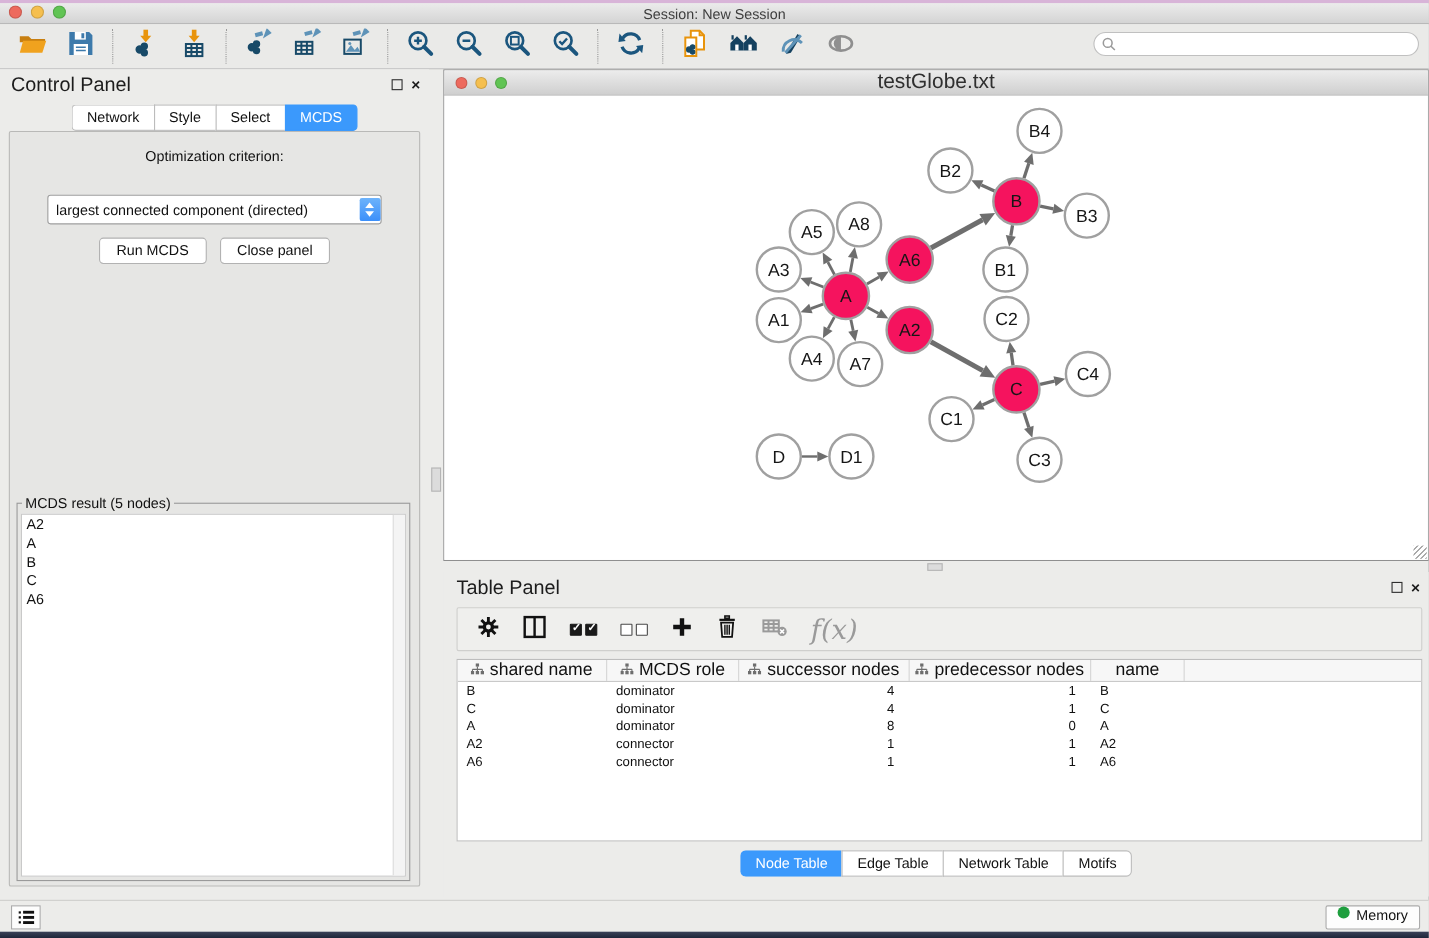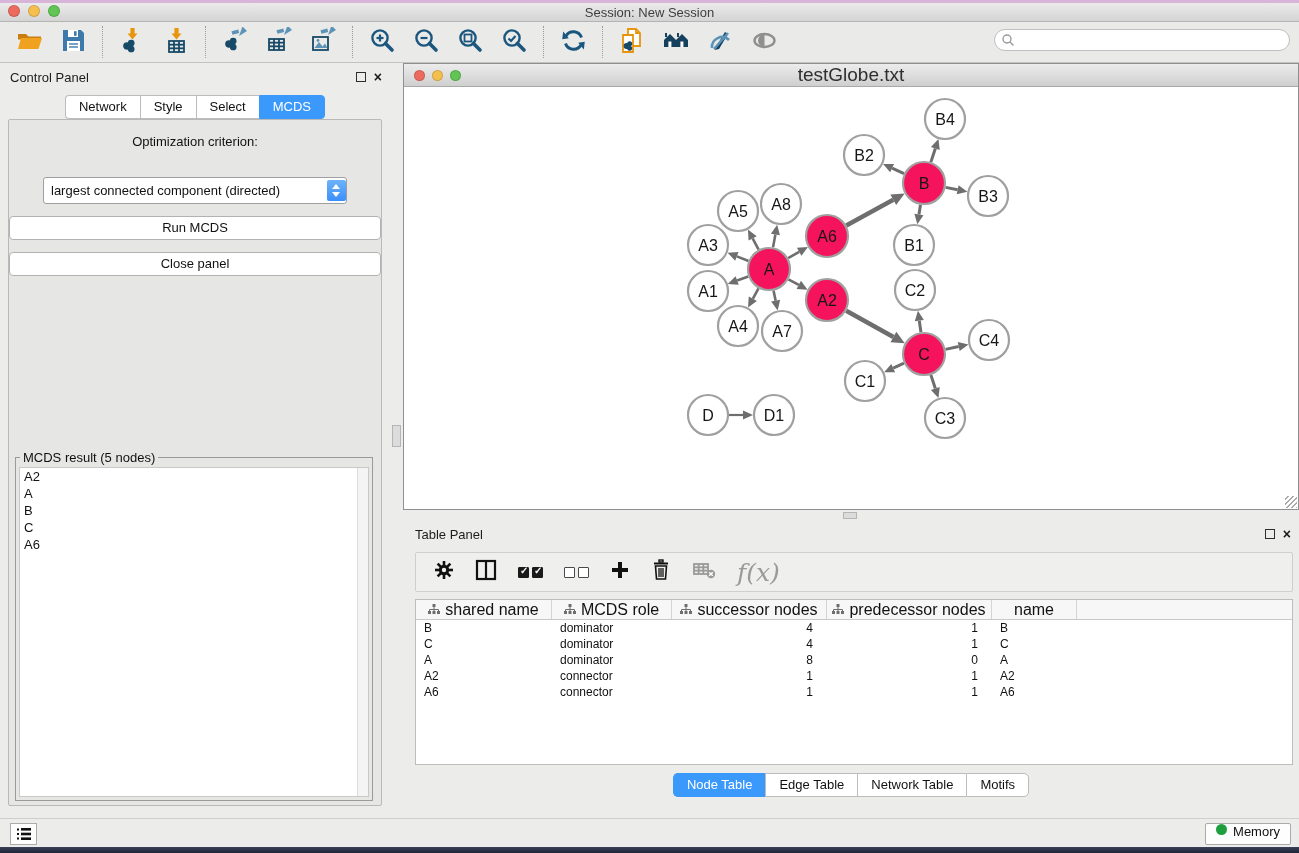--- a/index.html
+++ b/index.html
@@ -25,21 +25,21 @@
   .tb-btn { width:32px; height:32px; display:flex; align-items:center; justify-content:center; cursor:default; }
   .tb-btn svg { width:27px; height:27px; }
   .search-wrap { position:absolute; right:9px; top:7px; }
   .search-input { width:296px; height:22px; border:1px solid #c0c0c0; border-radius:11px;
     background:#fff; padding:0 8px 0 24px; font-size:12px; color:#333; outline:none; }
   .search-glyph { position:absolute; left:7px; top:4px; }
 
   
   .control-panel { position:absolute; left:0; top:63px; width:390px; height:755px; background:#ececea; }
   .panel-titlerow { display:flex; align-items:center; height:26px; padding:2px 8px 0 10px; }
-  .panel-titlerow .ptitle { font-size:13px; color:#1c1c1c; flex:1; }
+  .panel-titlerow .ptitle { font-size:18px; color:#1c1c1c; flex:1; }
   .win-ctl { display:flex; gap:8px; align-items:center; }
   .float-box { width:10px; height:10px; border:1.5px solid #2e2e2e; background:transparent; }
   .close-x { font-size:14px; font-weight:bold; color:#1a1a1a; line-height:10px; }
 
   .cp-tabs { display:flex; justify-content:center; margin-top:6px; }
   .cp-tab { font-size:13px; padding:3px 13px 4px; background:#fff; border:1px solid #bcbcbc;
     border-right:none; color:#111; }
   .cp-tab:first-child { border-radius:4px 0 0 4px; }
   .cp-tab:last-child { border-radius:0 4px 4px 0; border-right:1px solid #bcbcbc; }
   .cp-tab.active { background:#3b99fc; color:#fff; border-color:#3b99fc; }
@@ -49,21 +49,21 @@
   .opt-label { text-align:center; font-size:13px; color:#111; margin-top:14px; }
   .combo { position:relative; margin:28px 34px 0; height:27px; background:#ffffff;
     border:1px solid #9f9f9f; border-radius:3px; display:flex; align-items:center; }
   .combo-text { flex:1; font-size:13px; color:#111; padding-left:7px; white-space:nowrap; overflow:hidden; }
   .combo-stepper { width:19px; height:21px; background:linear-gradient(#6db3fb,#3b8ffa);
     border-radius:2px 2px 2px 2px; margin-right:0px; position:relative; }
   .combo-stepper:before, .combo-stepper:after { content:""; position:absolute; left:5px;
     border-left:4.5px solid transparent; border-right:4.5px solid transparent; }
   .combo-stepper:before { top:4px; border-bottom:5px solid #fff; }
   .combo-stepper:after { bottom:4px; border-top:5px solid #fff; }
-  .cp-buttons { display:flex; justify-content:center; gap:12px; margin-top:12px;flex-direction:column; }
+  .cp-buttons { display:flex; justify-content:center; gap:12px; margin-top:12px; }
   .mac-btn { background:#fff; border:1px solid #b2b2b2; border-radius:4px; font-size:13px;
     color:#111; padding:3px 15px 4px; font-family:"Liberation Sans",sans-serif; }
 
   .groupbox { position:absolute; left:6px; right:8px; top:330px; bottom:4px;
     border:1px solid #9a9a9a; margin:0; padding:0; background:transparent; }
   .groupbox legend { font-size:13px; color:#111; margin-left:4px; padding:0 3px; }
   .mcds-list { position:absolute; left:3px; right:3px; top:2px; bottom:3px; background:#fff;
     border:1px solid #c9c9c9; overflow:hidden; }
   .mcds-scroll { position:absolute; right:0; top:0; bottom:0; width:11px; background:#f4f4f4; border-left:1px solid #ddd; }
   .mcds-item { font-size:13px; color:#111; padding:1px 0 1px 4px; line-height:15px; }

